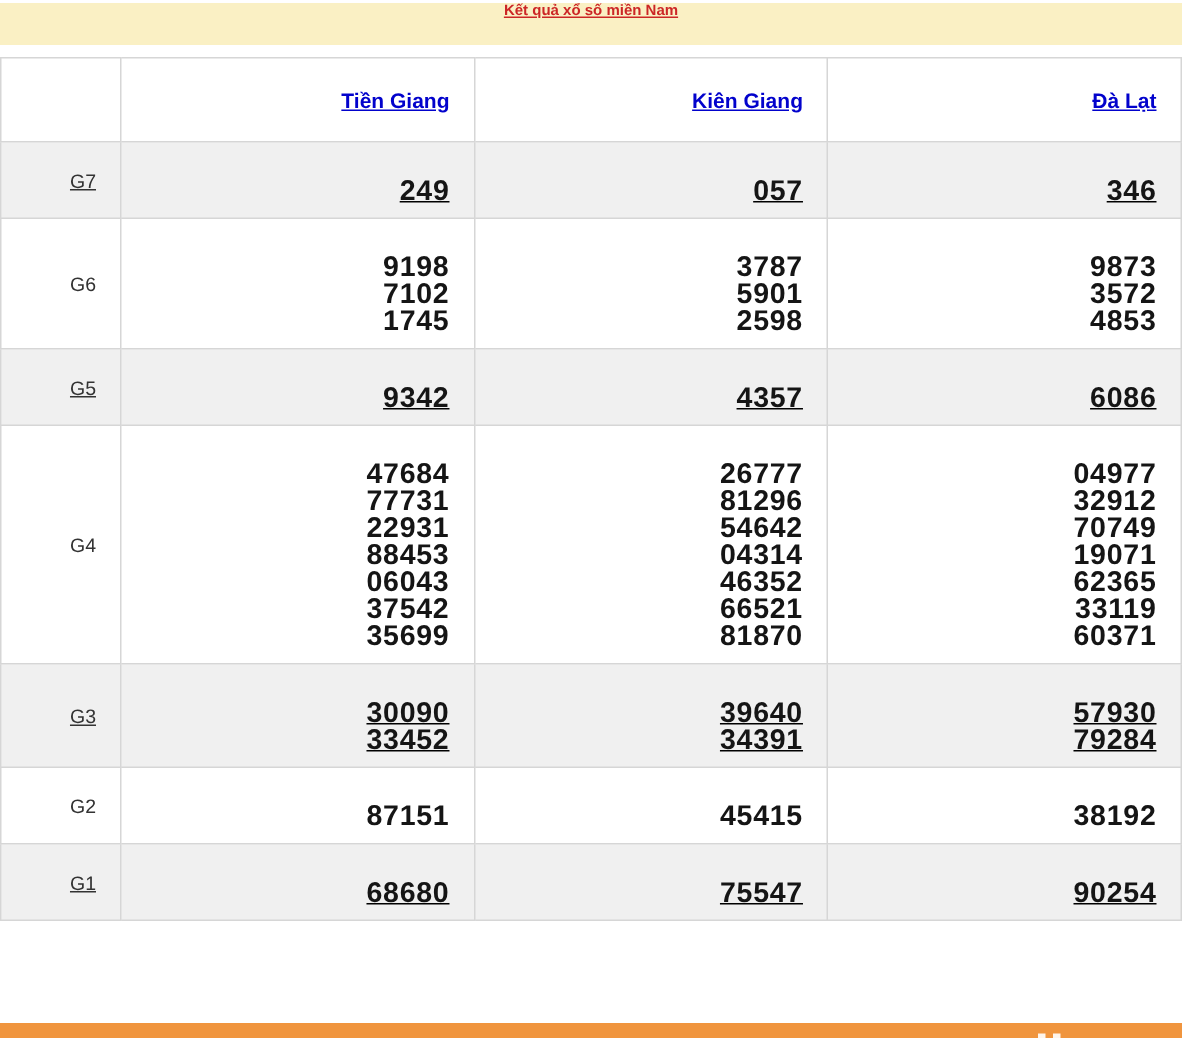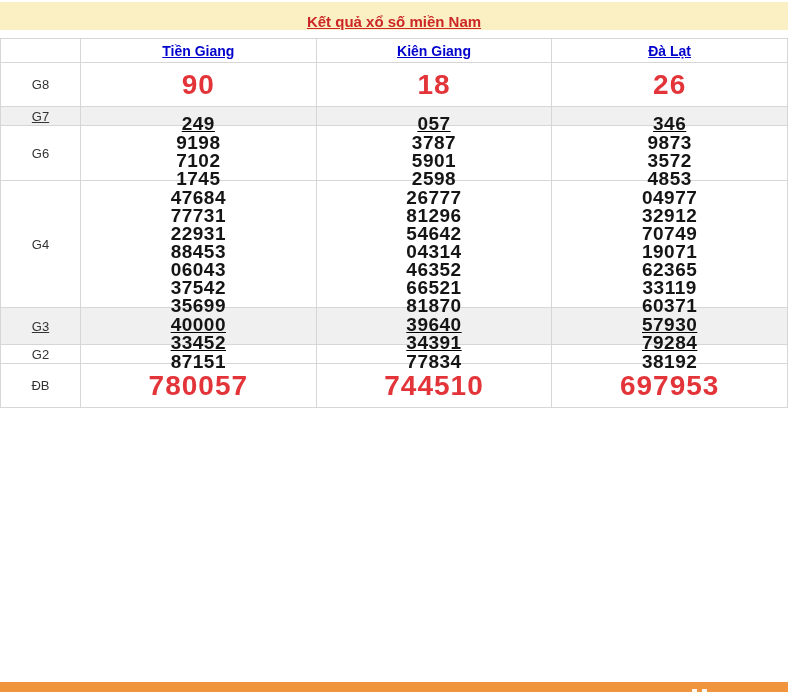--- a/index.html
+++ b/index.html
@@ -14,30 +14,30 @@
     --num-red:#e23439;
     --link-blue:#0202cc;
     --alt-bg:#f0f0f0;
     --border:#d6d6d6;
     --footer-orange:#f0953e;
     --text-dark:#151515;
     --label-color:#333333;
   }
   .title-bar{
     margin-top:2px;height:28px;background:var(--title-bg);
-    display:flex;align-items:flex-end;justify-content:center;
-    font-size:15px;font-weight:bold;white-space:pre;
+    display:flex;align-items:flex-start;justify-content:center;
+    font-size:10px;font-weight:bold;white-space:pre;
   }
   .title-bar a{color:var(--link-red);text-decoration:underline;cursor:pointer;}
   .title-rest{color:#000000;}
   table{
     width:788px;table-layout:fixed;border-collapse:collapse;margin-top:8px;
   }
   col.c-label{width:80px;}
-  th,td{border:1px solid var(--border);padding:0;text-align:center;vertical-align:middle;}
+  th,td{border:1px solid var(--border);padding:16px;text-align:right;vertical-align:middle;}
   th{height:23px;background:#ffffff;font-size:14px;}
   th a{color:var(--link-blue);font-weight:bold;text-decoration:underline;cursor:pointer;}
   tr.alt td{background:var(--alt-bg);text-decoration:underline;}
   tr:not(.alt) td{background:#ffffff;}
   .label-cell{font-size:13px;font-weight:normal;color:var(--label-color);}
   .val-line{
     height:18px;line-height:33px;font-size:19px;font-weight:bold;color:var(--text-dark);
     letter-spacing:0.5px;
   }
   tr.hl .val-line{
@@ -65,32 +65,20 @@
   </colgroup>
   <thead>
     <tr>
       <th></th>
     <th><a>Tiền Giang</a></th>
         <th><a>Kiên Giang</a></th>
         <th><a>Đà Lạt</a></th>
       </tr>
   </thead>
   <tbody>
-      <tr class="hl">
-        <td class="label-cell">G8</td>
-        <td>
-          <div class="val-line">90</div>
-        </td>
-        <td>
-          <div class="val-line">18</div>
-        </td>
-        <td>
-          <div class="val-line">26</div>
-        </td>
-      </tr>
       <tr class="alt ">
         <td class="label-cell">G7</td>
         <td>
           <div class="val-line">249</div>
         </td>
         <td>
           <div class="val-line">057</div>
         </td>
         <td>
           <div class="val-line">346</div>
@@ -105,20 +93,32 @@
         </td>
         <td>
           <div class="val-line">3787</div>
           <div class="val-line">5901</div>
           <div class="val-line">2598</div>
         </td>
         <td>
           <div class="val-line">9873</div>
           <div class="val-line">3572</div>
           <div class="val-line">4853</div>
+        </td>
+      </tr>
+      <tr class="alt ">
+        <td class="label-cell">G5</td>
+        <td>
+          <div class="val-line">9342</div>
+        </td>
+        <td>
+          <div class="val-line">4357</div>
+        </td>
+        <td>
+          <div class="val-line">6086</div>
         </td>
       </tr>
       <tr class="">
         <td class="label-cell">G4</td>
         <td>
           <div class="val-line">47684</div>
           <div class="val-line">77731</div>
           <div class="val-line">22931</div>
           <div class="val-line">88453</div>
           <div class="val-line">06043</div>
@@ -140,54 +140,54 @@
           <div class="val-line">70749</div>
           <div class="val-line">19071</div>
           <div class="val-line">62365</div>
           <div class="val-line">33119</div>
           <div class="val-line">60371</div>
         </td>
       </tr>
       <tr class="alt ">
         <td class="label-cell">G3</td>
         <td>
-          <div class="val-line">40000</div>
+          <div class="val-line">30090</div>
           <div class="val-line">33452</div>
         </td>
         <td>
           <div class="val-line">39640</div>
           <div class="val-line">34391</div>
         </td>
         <td>
           <div class="val-line">57930</div>
           <div class="val-line">79284</div>
         </td>
       </tr>
       <tr class="">
         <td class="label-cell">G2</td>
         <td>
           <div class="val-line">87151</div>
         </td>
         <td>
-          <div class="val-line">77834</div>
+          <div class="val-line">45415</div>
         </td>
         <td>
           <div class="val-line">38192</div>
         </td>
       </tr>
-      <tr class="hl">
-        <td class="label-cell">ĐB</td>
+      <tr class="alt ">
+        <td class="label-cell">G1</td>
         <td>
-          <div class="val-line">780057</div>
+          <div class="val-line">68680</div>
         </td>
         <td>
-          <div class="val-line">744510</div>
+          <div class="val-line">75547</div>
         </td>
         <td>
-          <div class="val-line">697953</div>
+          <div class="val-line">90254</div>
         </td>
       </tr>
     </tbody>
 </table>
 
 <div class="footer-bar">
   <span class="footer-speck" style="left:692px"></span>
   <span class="footer-speck" style="left:702px"></span>
 </div>
 

